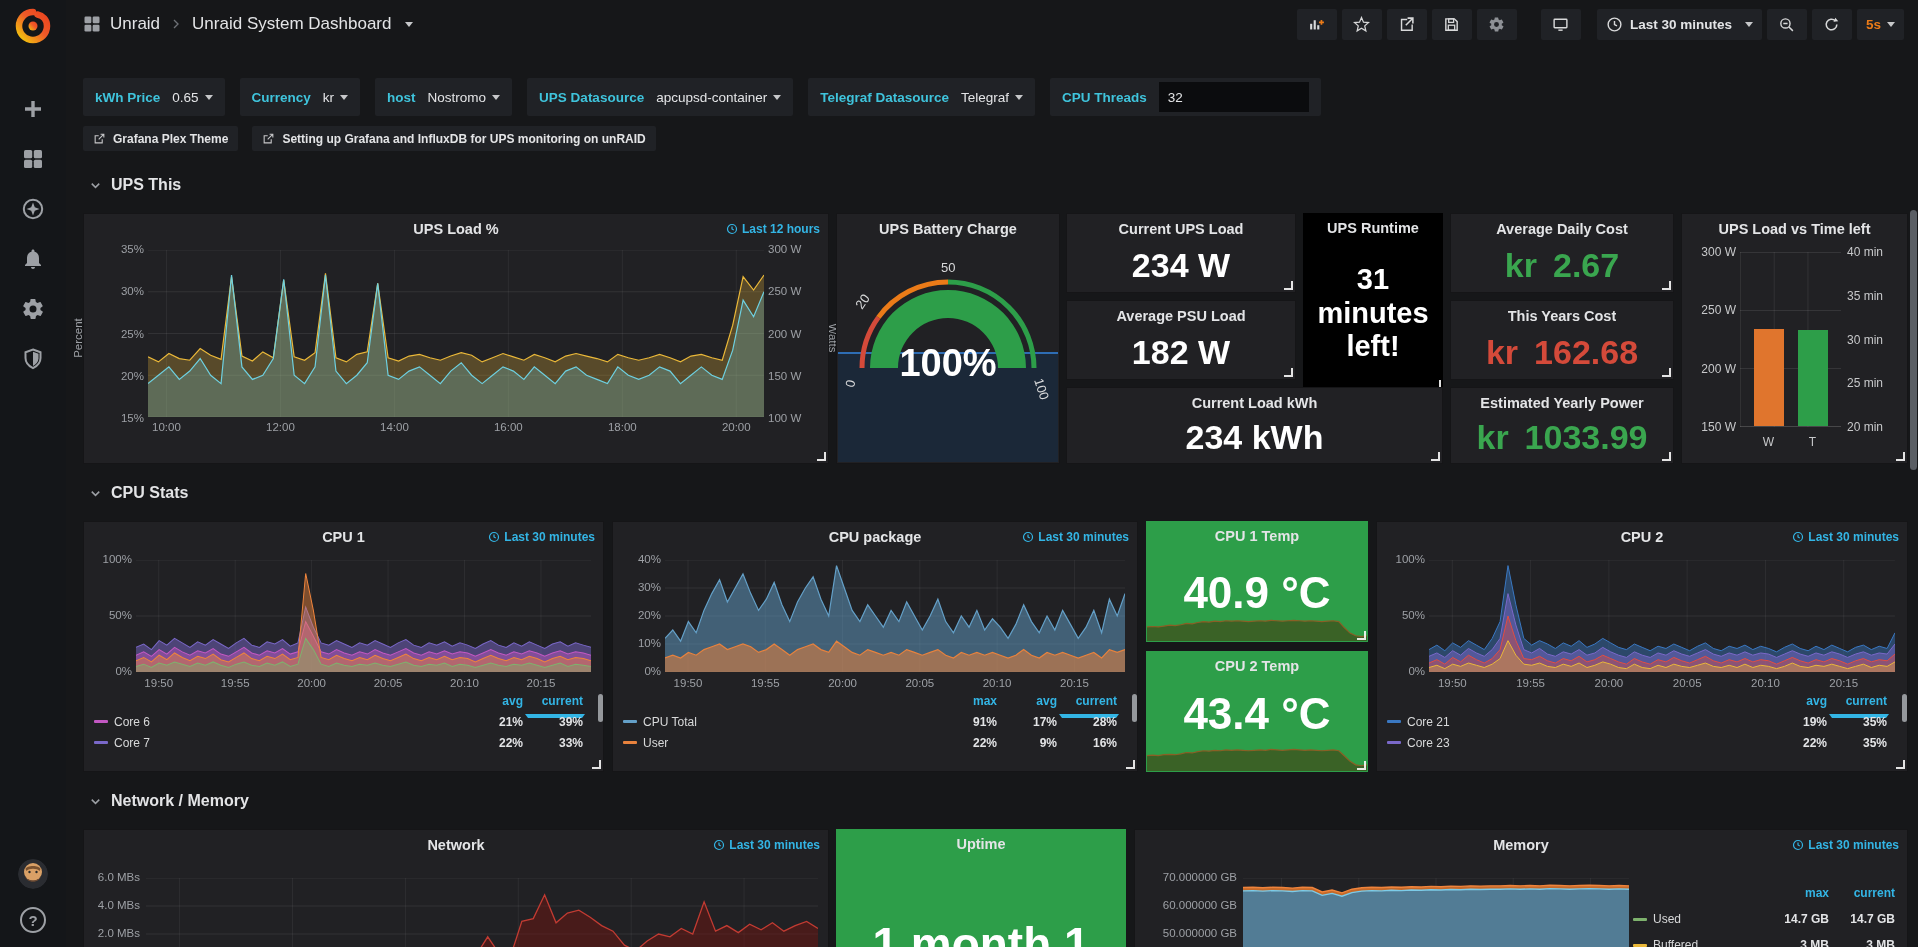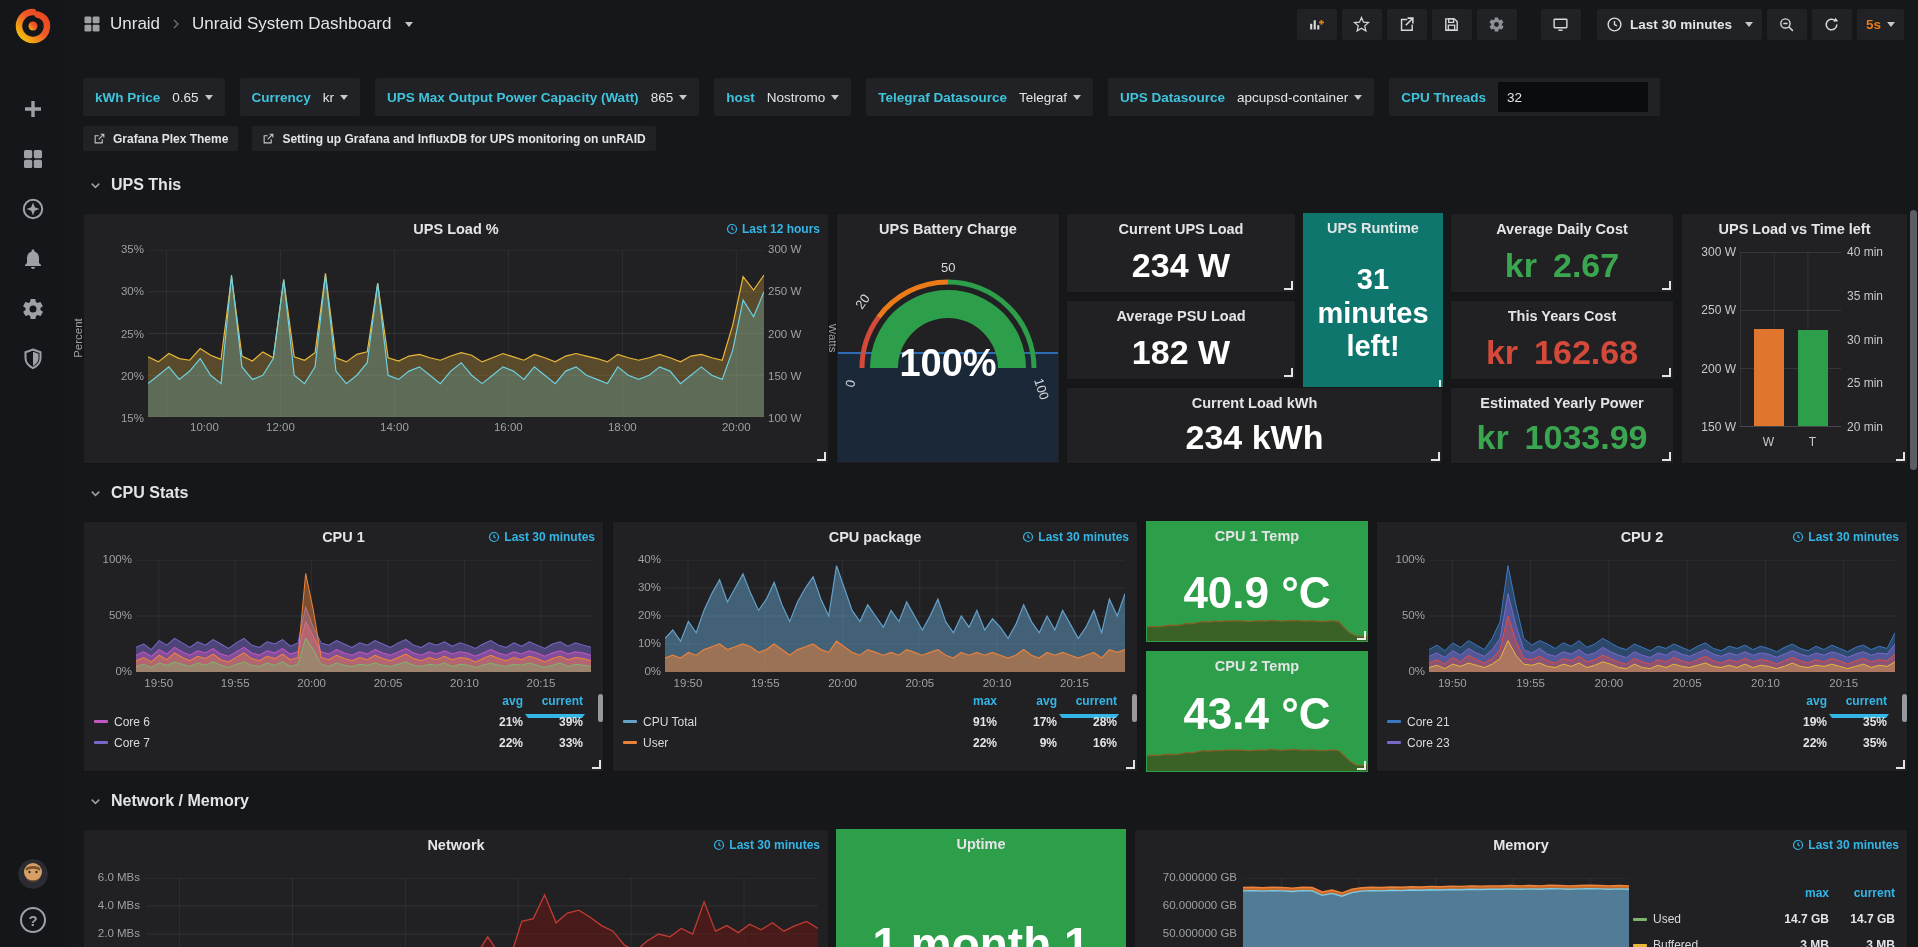--- a/index.html
+++ b/index.html
@@ -257,44 +257,37 @@
         </span>
     </div>
     <div class="var-box">
       <span class="var-label" style="color: rgb(63, 196, 220);">Currency</span>
       <span class="var-value">
           <span>kr</span>
           <span class="caret"></span>
         </span>
     </div>
     <div class="var-box">
-      <span class="var-label" style="color: rgb(63, 196, 220);">UPS Max Output Power Capacity (Watt)</span>
-      <span class="var-value">
-          <span>865</span>
-          <span class="caret"></span>
-        </span>
-    </div>
-    <div class="var-box">
       <span class="var-label" style="color: rgb(63, 196, 220);">host</span>
       <span class="var-value">
           <span>Nostromo</span>
           <span class="caret"></span>
         </span>
     </div>
     <div class="var-box">
+      <span class="var-label" style="color: rgb(63, 196, 220);">UPS Datasource</span>
+      <span class="var-value">
+          <span>apcupsd-container</span>
+          <span class="caret"></span>
+        </span>
+    </div>
+    <div class="var-box">
       <span class="var-label" style="color: rgb(63, 196, 220);">Telegraf Datasource</span>
       <span class="var-value">
           <span>Telegraf</span>
-          <span class="caret"></span>
-        </span>
-    </div>
-    <div class="var-box">
-      <span class="var-label" style="color: rgb(63, 196, 220);">UPS Datasource</span>
-      <span class="var-value">
-          <span>apcupsd-container</span>
           <span class="caret"></span>
         </span>
     </div>
     <div class="var-box">
       <span class="var-label" style="color: rgb(63, 196, 220);">CPU Threads</span>
       <input class="var-input" value="32" style="">
     </div>
   </div>
 
   <div class="links">
@@ -369,21 +362,21 @@
     </div>
     <div class="yticks r" style="right:18px;width:42px;top:29px;bottom:39px">
       <span>300 W</span>
         <span>250 W</span>
         <span>200 W</span>
         <span>150 W</span>
         <span>100 W</span>
     </div>
     <div class="ylab" style="right:-20px;top:118px;transform:rotate(90deg)">Watts</div>
     <div class="xticks" style="left:64px;right:64px;bottom:26px">
-        <span style="left: 3%; margin-left: 38px;">10:00</span>
+        <span style="left: 3%;">10:00</span>
         <span style="left: 21.5%;">12:00</span>
         <span style="left: 40%;">14:00</span>
         <span style="left: 58.5%;">16:00</span>
         <span style="left: 77%;">18:00</span>
         <span style="left: 95.5%;">20:00</span>
       </div>
   </div>
 
   <div class="panel" style="left:836px;top:213px;width:224px;height:251px">
     <div class="water" style="border-top: 2px solid rgb(46, 109, 180); background: rgb(27, 40, 56);"></div>
@@ -404,21 +397,21 @@
   </div>
 
   <div class="panel stat" style="left:1066px;top:213px;width:230px;height:80px">
     <div class="ptitle">Current UPS Load</div>
     <div class="stat-val">234 W</div>
   </div>
   <div class="panel stat" style="left:1066px;top:300px;width:230px;height:80px">
     <div class="ptitle">Average PSU Load</div>
     <div class="stat-val">182 W</div>
   </div>
-  <div class="panel stat green-panel" style="left: 1303px; top: 213px; width: 140px; height: 178px; background: #0f766e;">
+  <div class="panel stat green-panel" style="left: 1303px; top: 213px; width: 140px; height: 178px; background: #000000;">
     <div class="ptitle" style="left:6px;right:6px">UPS Runtime</div>
     <div class="stat-val" style="font-size:29px;line-height:1.15;text-align:center;padding:0 8px">31 minutes left!</div>
   </div>
   <div class="panel stat" style="left:1450px;top:213px;width:224px;height:80px">
     <div class="ptitle">Average Daily Cost</div>
     <div class="stat-val" style="color: rgb(58, 166, 79);">
       <span class="pfx">kr</span>
       <span>2.67</span>
     </div>
   </div>

